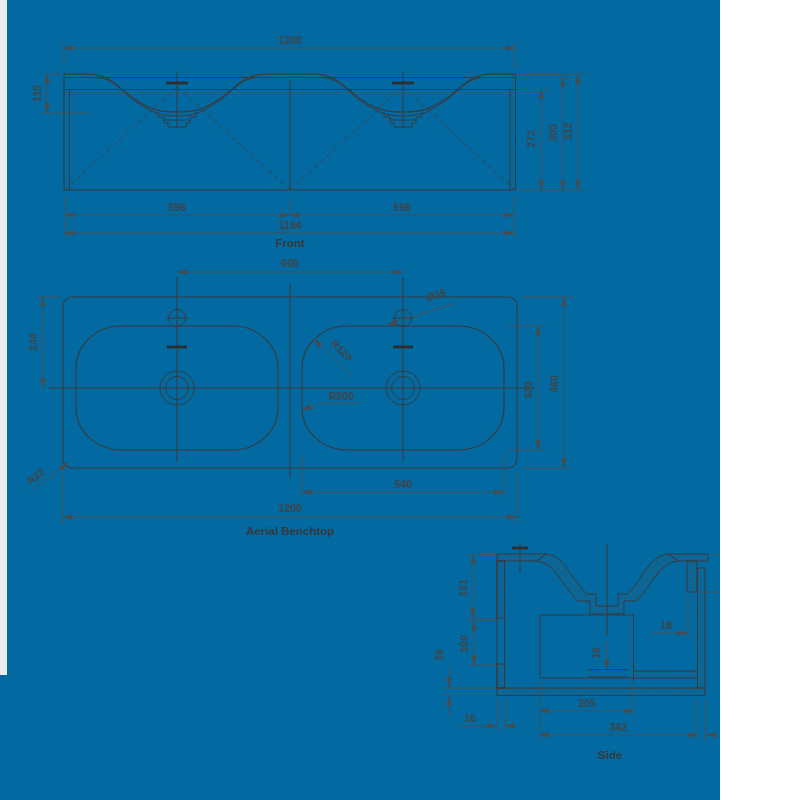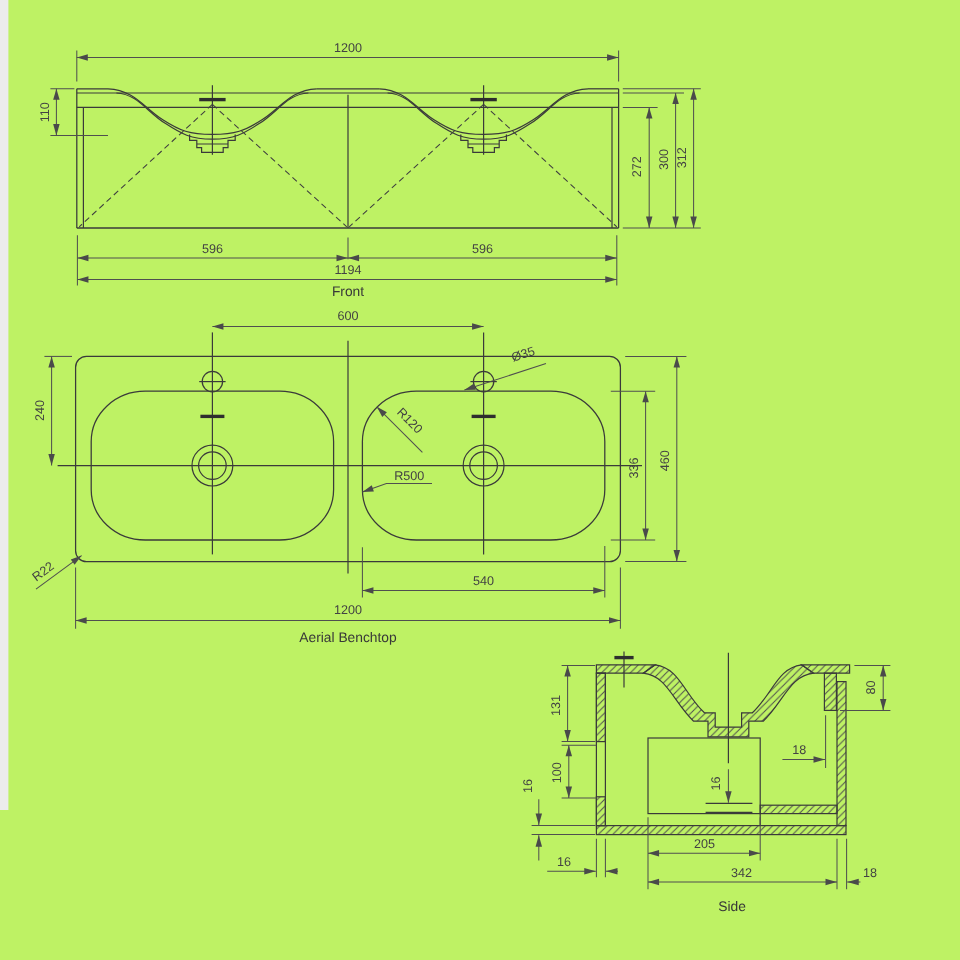--- a/index.html
+++ b/index.html
@@ -1,16 +1,16 @@
 <!DOCTYPE html>
 <html><head>
 <meta charset="utf-8">
 <style>
   html,body{margin:0;padding:0;background:#fff;}
-  .canvas{position:relative;width:800px;height:800px;background:#bef264;overflow:hidden;}
+  .canvas{position:relative;width:720px;height:800px;background:#0369a1;overflow:hidden;font-weight:bold;}
   .edge-strip{position:absolute;left:0;top:0;width:7px;height:675px;background:#ececec;}
   svg{position:absolute;left:0;top:0;}
   .obj{stroke:#3a3a3a;stroke-width:1.05;fill:none;}
   .obj2{stroke:#3a3a3a;stroke-width:1;fill:none;}
   .thick{stroke:#2e2e2e;stroke-width:2.8;fill:none;}
   .dash{stroke:#3f3f3f;stroke-width:0.9;fill:none;stroke-dasharray:5 3.2;}
   .dim{stroke:#4f4f4f;stroke-width:0.85;fill:none;}
   .hatched{fill:url(#hatch);stroke:#3a3a3a;stroke-width:1;}
   text{font-family:"Liberation Sans","DejaVu Sans",sans-serif;fill:#434343;}
   .dimtext{font-size:10.5px;text-anchor:middle;}

